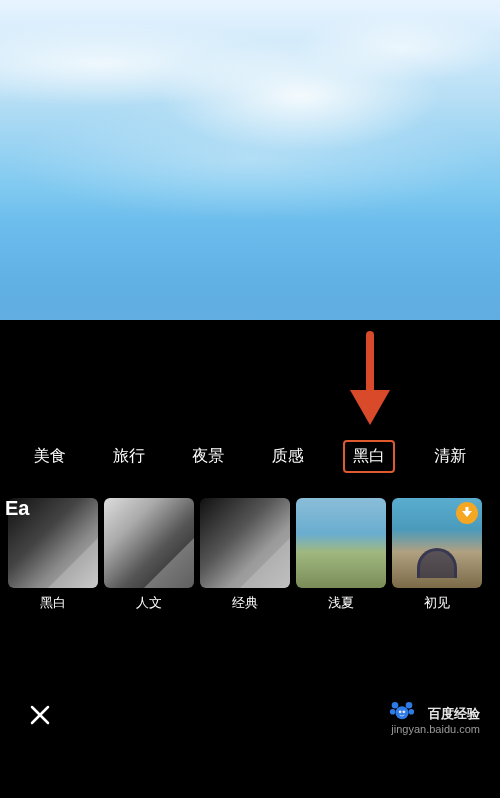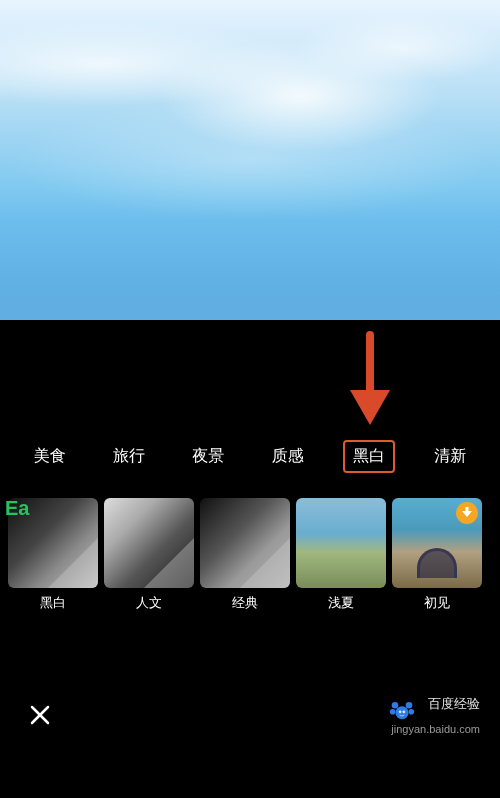--- a/index.html
+++ b/index.html
@@ -165,22 +165,23 @@
     
     .baidu-watermark {
       display: flex;
       flex-direction: column;
       align-items: flex-end;
       opacity: 0.9;
     }
 
     .baidu-logo {
       display: flex;
-      align-items: flex-start;
+      align-items: flex-end;
       gap: 12px;
+      font-weight: bold;
     }
 
     .baidu-paw {
       width: 28px;
       height: 28px;
     }
 
     .baidu-text {
       color: #fff;
       font-size: 13px;
@@ -189,21 +190,21 @@
     .baidu-url {
       color: #aaa;
       font-size: 11px;
     }
 
     
     .ea-text {
       position: absolute;
       bottom: 240px;
       left: 5px;
-      color: #22c55e;
+      color: #ffffff;
       font-size: 20px;
       font-weight: bold;
     }
   </style>
 </head>
 <body>
 
 <div id="photo-area"></div>
 
 <div id="controls-area">

